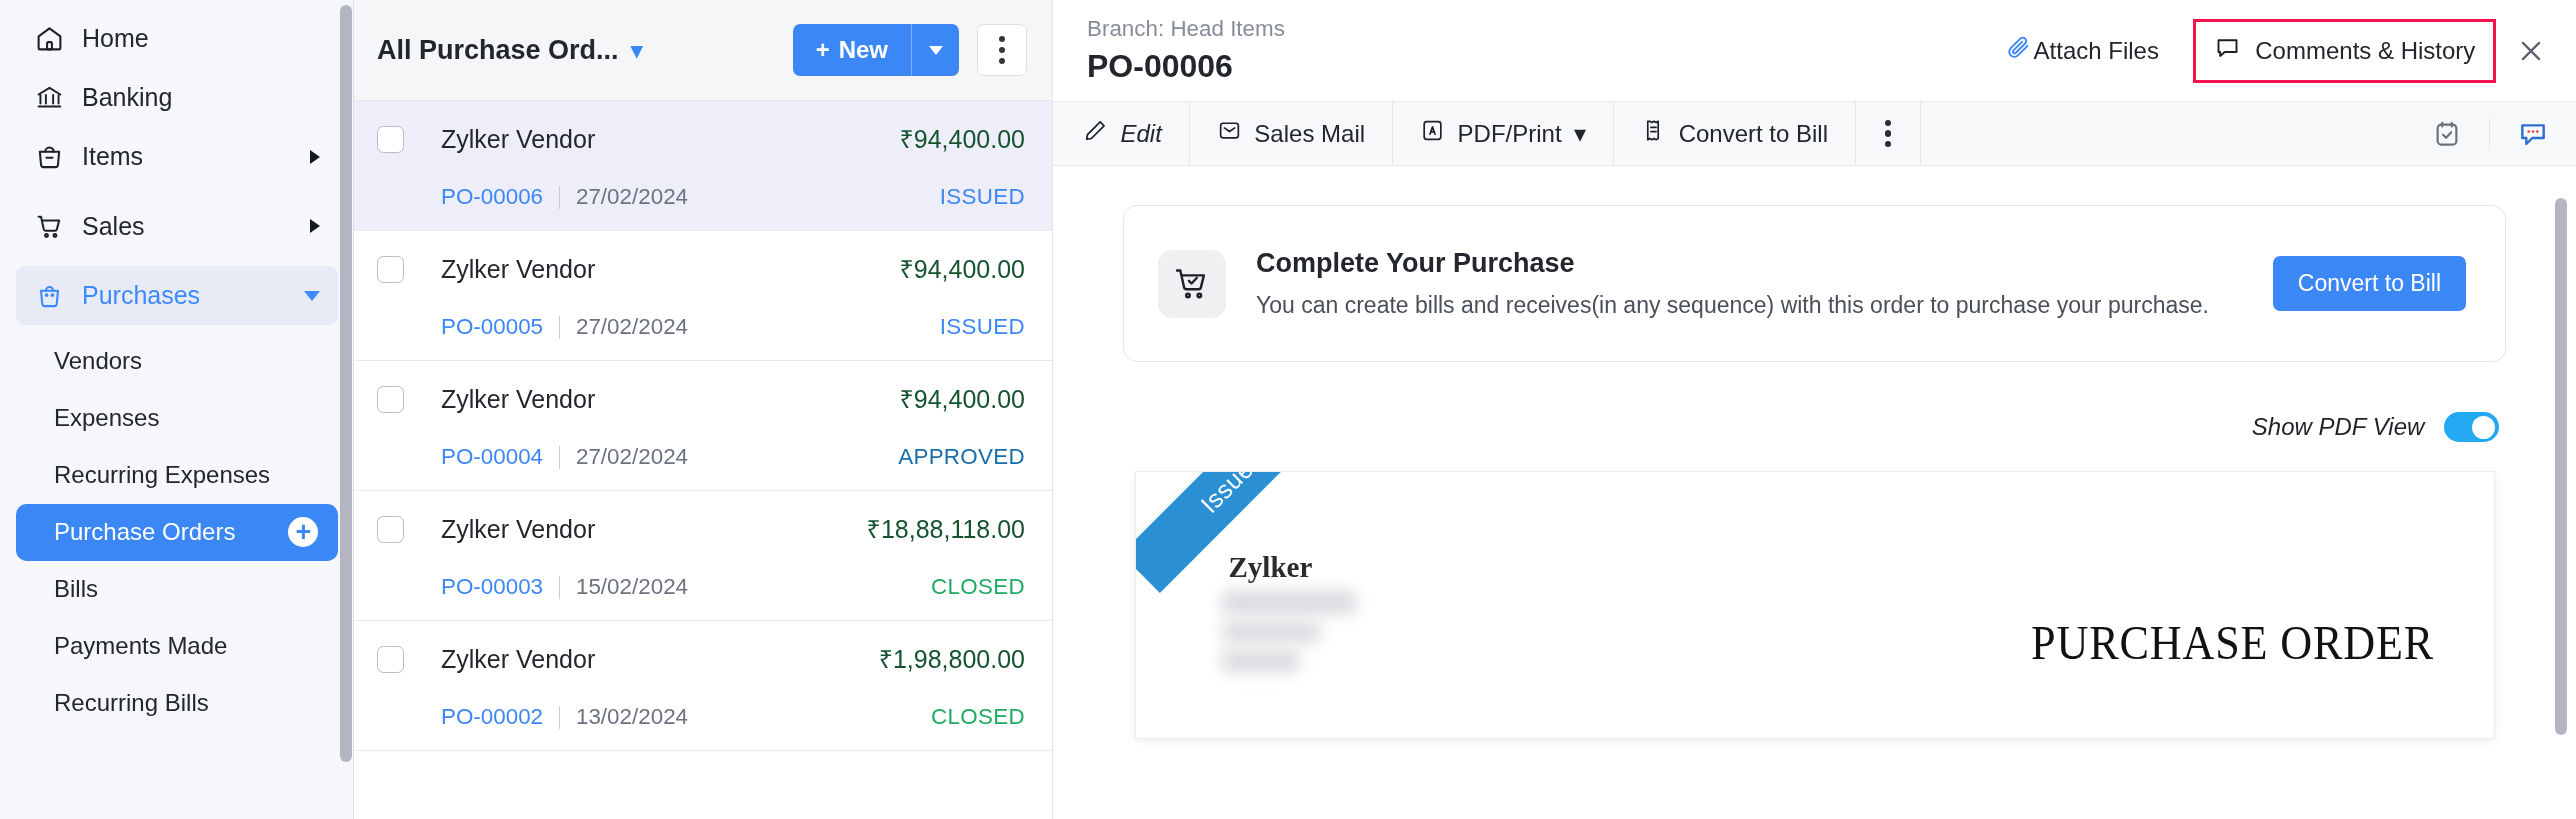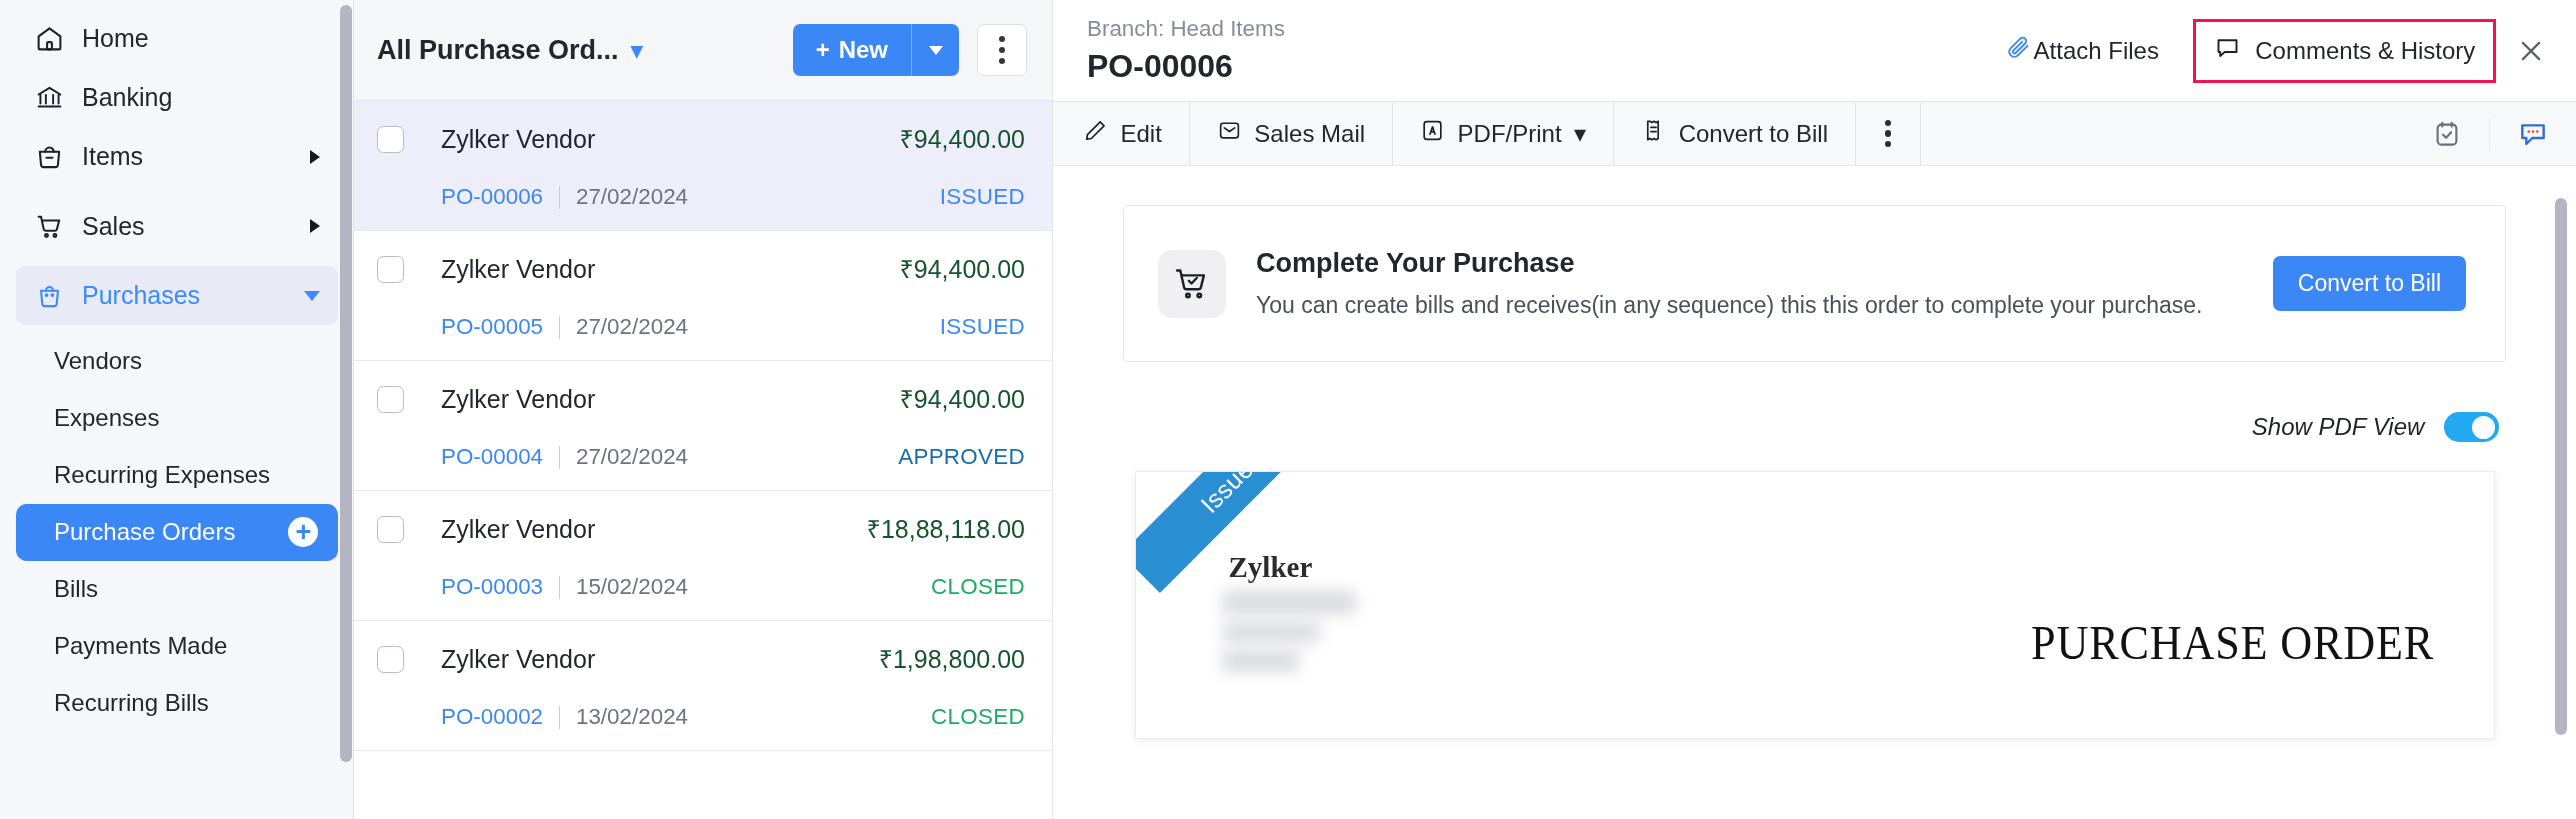--- a/index.html
+++ b/index.html
@@ -150,32 +150,32 @@
   .detail-toolbar {
     height: 65px; background: #f7f8fa;
     border-top: 0.9px solid #e6e8ee; border-bottom: 0.9px solid #e6e8ee;
     display: flex; align-items: stretch;
   }
   .tb-item {
     display: flex; align-items: center; gap: 12.5px;
     padding: 0 27px; font-size: 24px; color: #23262d;
     border-right: 0.9px solid #e2e5ea; cursor: pointer; white-space: nowrap;
   }
-  .tb-item:first-child { padding-left: 30px; }
+  .tb-item:first-child { padding-left: 30px; font-style: italic; }
   .tb-kebab { display: flex; flex-direction: column; align-items: center; justify-content: center; gap: 4.5px; padding: 0 29px; border-right: 0.9px solid #e2e5ea; cursor: pointer; }
   .tb-kebab b { width: 6.3px; height: 6.3px; border-radius: 50%; background: #2a2d34; display: block; }
   .tb-spacer { flex: 1; }
   .tb-right { display: flex; align-items: center; }
   .tb-ricon { padding: 0 27px; display: flex; align-items: center; cursor: pointer; }
   .tb-ricon.bordered { border-left: 0.9px solid #e2e5ea; }
 
   .detail-scroll { position: relative; height: 653px; background: #fff; overflow: hidden; }
   .banner {
     margin: 39px 70px 0 70px;
-    border: 0.9px solid #e3e6ec; border-radius: 4px;
+    border: 0.9px solid #e3e6ec; border-radius: 14px;
     background: #fff; height: 157px;
     display: flex; align-items: center; padding: 0 39px 0 34px; gap: 30px;
   }
   .banner-ico {
     width: 68px; height: 68px; border-radius: 14.3px; background: #f0f0f2;
     display: flex; align-items: center; justify-content: center; flex: 0 0 68px;
   }
   .banner-text { display: flex; flex-direction: column; gap: 12.5px; }
   .banner-title { font-size: 27px; font-weight: 700; color: #23262d; }
   .banner-sub { font-size: 23px; color: #4a4f59; }
@@ -529,21 +529,21 @@
         <div class="banner-ico">
           <svg width="39" height="39" viewBox="0 0 24 24" fill="none" stroke="#1d2026" stroke-width="1.5" stroke-linecap="round" stroke-linejoin="round">
               <path d="M2.5 4h2l2.3 10.3a1.5 1.5 0 0 0 1.5 1.2h7.4a1.5 1.5 0 0 0 1.5-1.2L19 7H6"></path>
               <circle cx="9.2" cy="19.4" r="1.1"></circle>
               <circle cx="16.2" cy="19.4" r="1.1"></circle>
               <path d="M9.8 10.4l1.6 1.6 3.2-3.4"></path>
             </svg>
         </div>
         <div class="banner-text">
           <span class="banner-title">Complete Your Purchase</span>
-          <span class="banner-sub">You can create bills and receives(in any sequence) this this order to complete your purchase.</span>
+          <span class="banner-sub">You can create bills and receives(in any sequence) with this order to purchase your purchase.</span>
         </div>
         <button class="btn-convert">Convert to Bill</button>
       </div>
 
       <div class="pdf-toggle-row">
         <span class="pdf-toggle-label">Show PDF View</span>
         <div class="toggle">
           <i></i>
         </div>
       </div>

